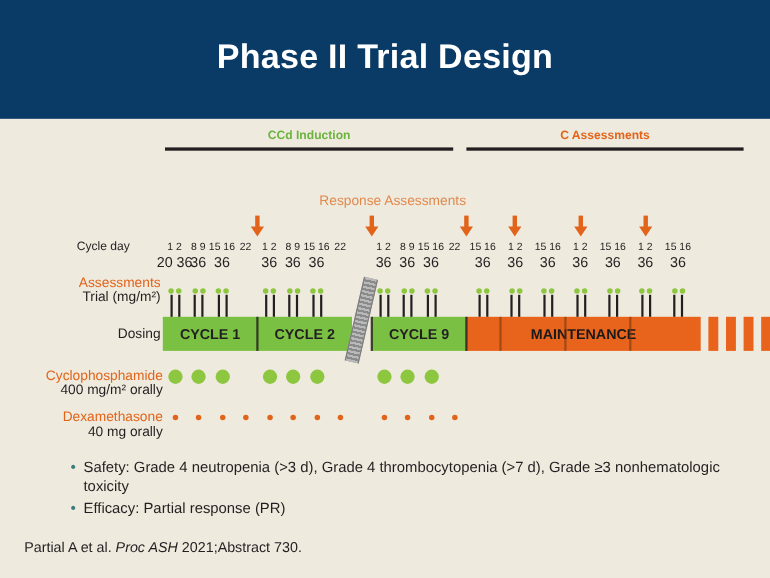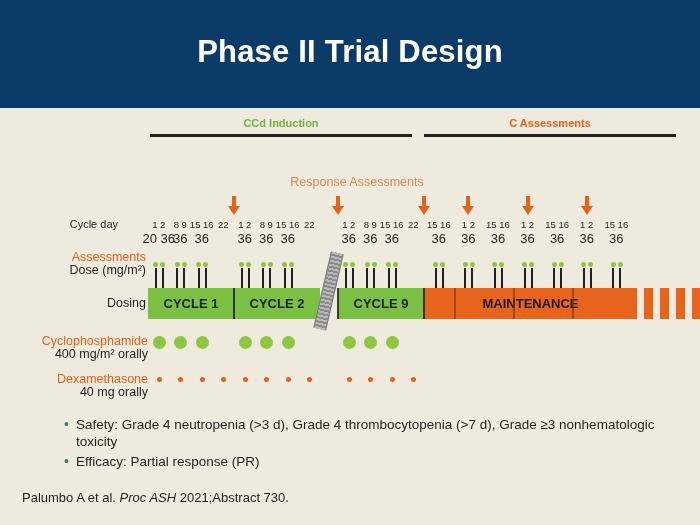--- a/index.html
+++ b/index.html
@@ -133,21 +133,21 @@
       <div class="head"></div>
     </div>
     <div class="arrow" style="left: 580.708px; top: 196px;">
       <div class="shaft"></div>
       <div class="head"></div>
     </div>
   </div>
 
 <div class="rowlabel" id="lab-cycleday">Cycle day</div>
 <div class="rowlabel" id="lab-carfil">Assessments</div>
-<div class="rowlabel" id="lab-dose">Dose (mg/m²)</div>
+<div class="rowlabel" id="lab-dose">Trial (mg/m²)</div>
 <div class="rowlabel" id="lab-dosing">Dosing</div>
 <div class="rowlabel" id="lab-cyclo">Cyclophosphamide</div>
 <div class="rowlabel" id="lab-cyclo2">400 mg/m² orally</div>
 <div class="rowlabel" id="lab-dex">Dexamethasone</div>
 <div class="rowlabel" id="lab-dex2">40 mg orally</div>
 
 <div id="timeline">
     <div class="bar bar-green" style="left: 148px; width: 86px;"></div>
     <div class="bartext" style="left: 148px; width: 86px;">CYCLE 1</div>
     <div class="daynum" style="left: 141.75px; width: 34px;">1 2</div>
@@ -296,14 +296,14 @@
         <div class="bullet-text">Safety: Grade 4 neutropenia (&gt;3 d), Grade 4 thrombocytopenia (&gt;7 d), Grade ≥3 nonhematologic toxicity</div>
       </div>
       <div class="bullet-row">
         <div class="bullet-dot">•</div>
         <div class="bullet-text">Efficacy: Partial response (PR)</div>
       </div>
     </div>
 </div>
 
 <div id="citation">
-  <span>Palumbo A et al. </span><i>Proc ASH</i><span> 2021;Abstract 730.</span>
+  <span>Partial A et al. </span><i>Proc ASH</i><span> 2021;Abstract 730.</span>
 </div>
 
 </body></html>

